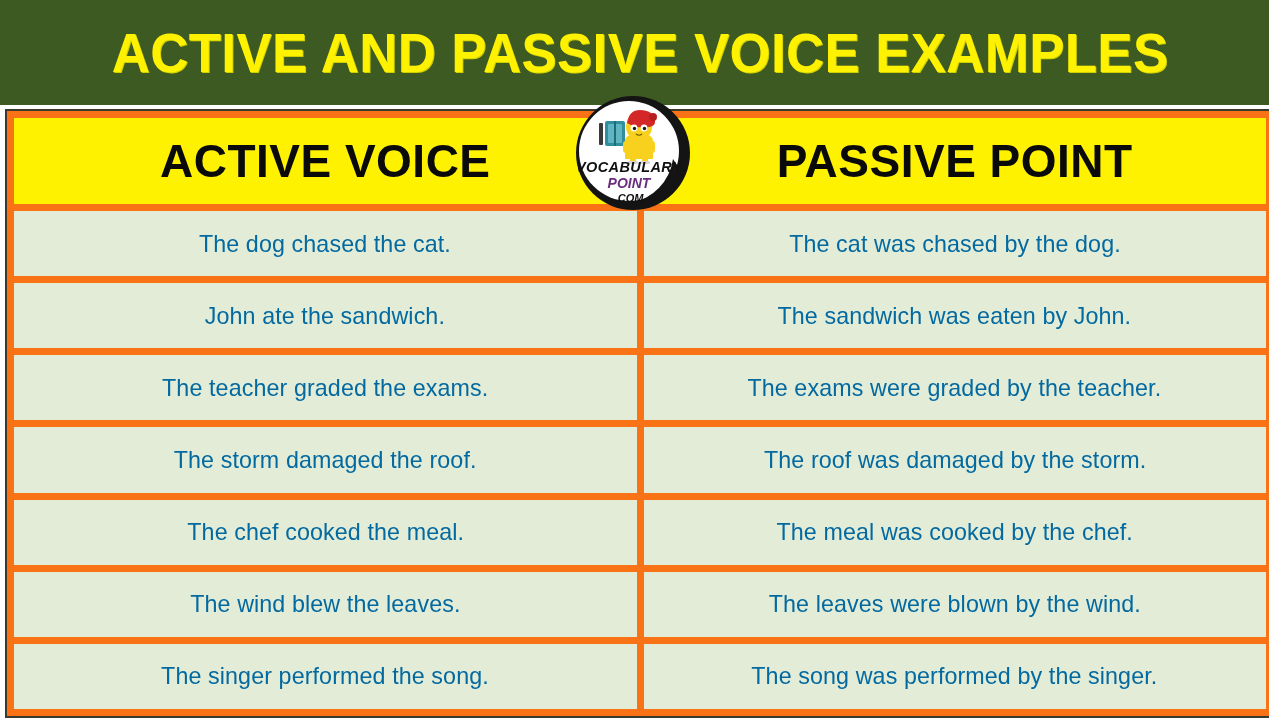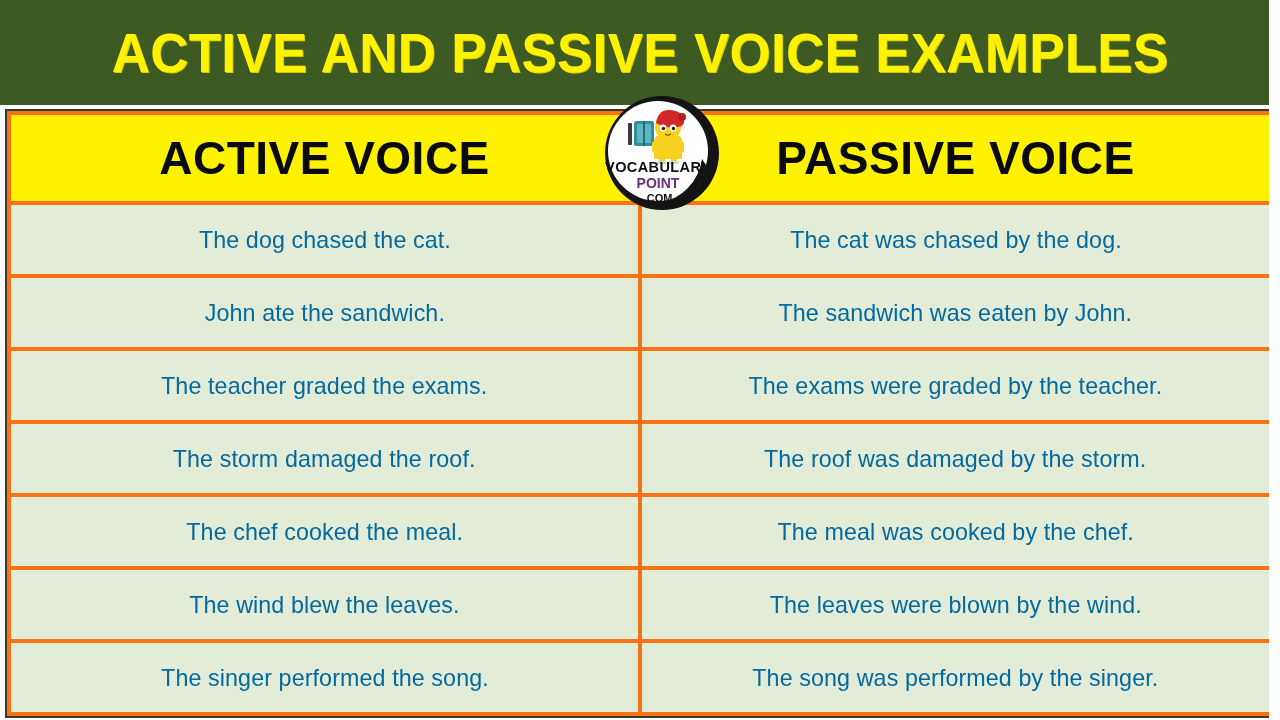--- a/index.html
+++ b/index.html
@@ -58,21 +58,21 @@
   }
   table.voice-table {
     width: 100%;
     height: 100%;
     border-collapse: collapse;
     table-layout: fixed;
   }
   table.voice-table th,
   table.voice-table td {
     width: 50%;
-    border: 4px solid #f97316;
+    border: 7px solid #f97316;
     text-align: center;
     vertical-align: middle;
     padding: 0;
     margin-top: 33px;
   }
   table.voice-table thead th {
     background: #fff200;
     height: 86px;
     font-family: "Liberation Sans", sans-serif;
     font-weight: bold;
@@ -91,44 +91,45 @@
     letter-spacing: 0.1px;
   }
   table.voice-table tbody td span {
     display: inline-block;
     transform: scaleX(0.97);
   }
 
   
   .logo-badge {
     position: absolute;
-    left: 602px;
+    left: 573px;
     top: 93px;
     width: 120px;
     height: 120px;
     z-index: 20;
     pointer-events: auto;
+    font-style: italic;
   }
   .logo-badge svg { display: block; }
 </style>
 </head>
 <body>
 
 <div id="page">
 
   <div class="banner">
     <div class="banner-title">ACTIVE AND PASSIVE VOICE EXAMPLES</div>
   </div>
 
   <div class="table-wrap">
     <table class="voice-table">
       <thead>
         <tr>
           <th>ACTIVE VOICE</th>
-          <th>PASSIVE VOICE</th>
+          <th>PASSIVE POINT</th>
         </tr>
       </thead>
       <tbody>
         <tr>
           <td><span>The dog chased the cat.</span></td>
           <td><span>The cat was chased by the dog.</span></td>
         </tr>
         <tr>
           <td><span>John ate the sandwich.</span></td>
           <td><span>The sandwich was eaten by John.</span></td>

